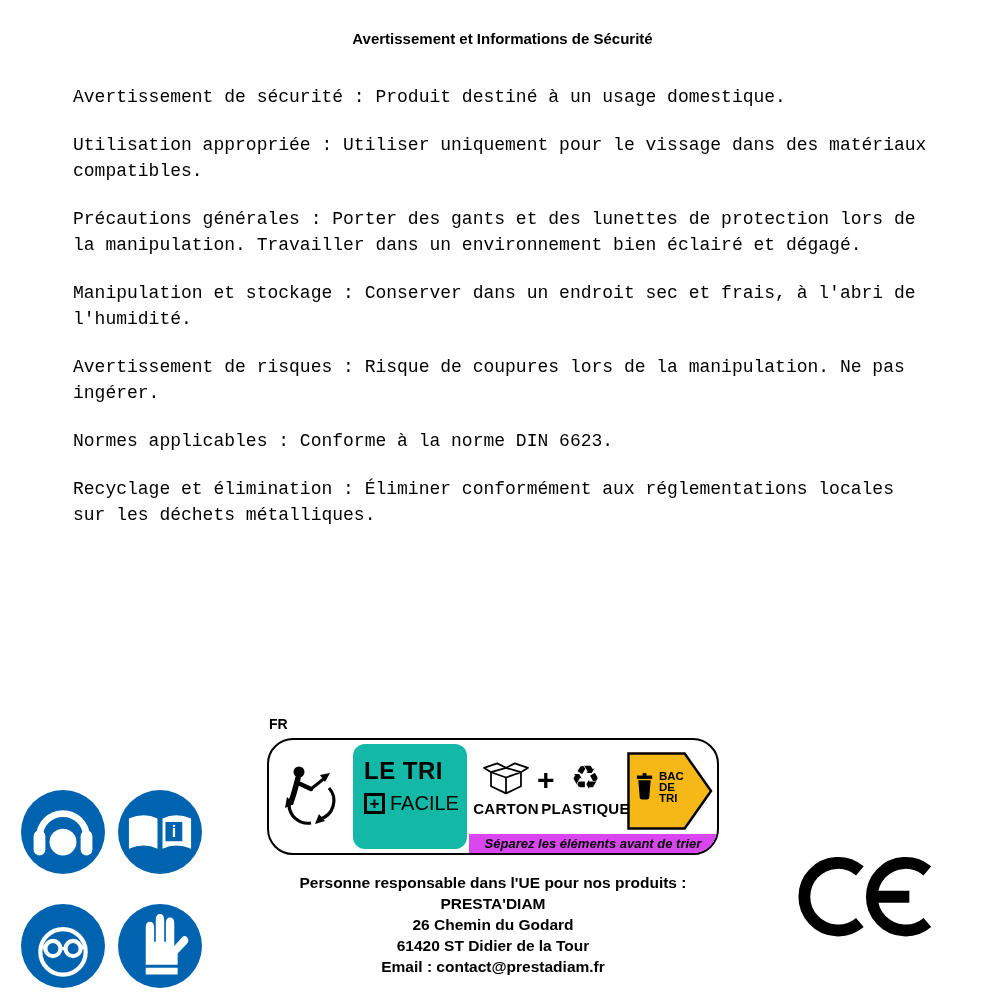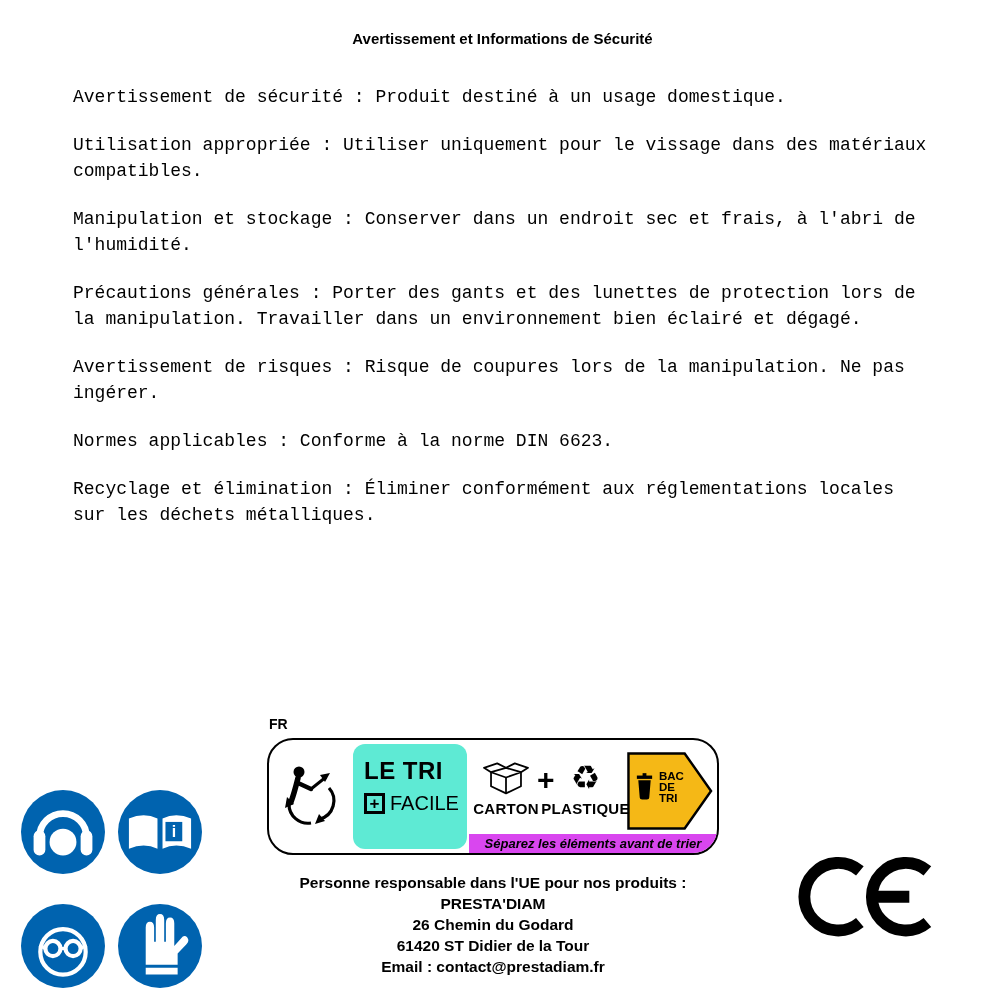--- a/index.html
+++ b/index.html
@@ -36,21 +36,21 @@
   .fr-label { position:absolute; left:269px; top:716px; font-size:14px; font-weight:bold; }
   .banner {
     position:absolute; left:267px; top:738px; width:452px; height:117px;
     border:2.5px solid #000; border-radius:26px; background:#fff;
     display:flex; overflow:hidden;
   }
   .triman { width:82px; display:flex; align-items:center; justify-content:center; }
   .triman svg { width:64px; height:68px; }
   .tri-block {
     margin:4px 2px; width:114px; border-radius:12px;
-    background:#5eead4; padding:13px 0 0 11px;
+    background:#14b8a6; padding:13px 0 0 11px;
   }
   .tri-line1 { font-size:24px; font-weight:bold; letter-spacing:0.5px; }
   .tri-line2 { display:flex; align-items:center; gap:5px; margin-top:7px; }
   .plus-box {
     width:21px; height:21px; border:3px solid #000;
     display:flex; align-items:center; justify-content:center;
     font-weight:bold; font-size:17px; line-height:1;
   }
   .tri-facile { font-size:20px; font-weight:normal; }
 
@@ -90,22 +90,22 @@
 </head>
 <body>
 
 <div class="sheet">
 
   <div class="title">Avertissement et Informations de Sécurité</div>
 
   <div class="paragraphs">
     <p>Avertissement de sécurité : Produit destiné à un usage domestique.</p>
     <p>Utilisation appropriée : Utiliser uniquement pour le vissage dans des matériaux compatibles.</p>
+    <p>Précautions générales : Porter des gants et des lunettes de protection lors de la manipulation. Travailler dans un environnement bien éclairé et dégagé.</p>
     <p>Manipulation et stockage : Conserver dans un endroit sec et frais, à l'abri de l'humidité.</p>
-    <p>Précautions générales : Porter des gants et des lunettes de protection lors de la manipulation. Travailler dans un environnement bien éclairé et dégagé.</p>
     <p>Avertissement de risques : Risque de coupures lors de la manipulation. Ne pas ingérer.</p>
     <p>Normes applicables : Conforme à la norme DIN 6623.</p>
     <p>Recyclage et élimination : Éliminer conformément aux réglementations locales sur les déchets métalliques.</p>
   </div>
 
   <div class="picto-grid">
 
     <svg class="picto" viewBox="0 0 100 100">
       <circle cx="50" cy="50" r="50" fill="#0063AF"></circle>
       <path d="M22 56 A28 28 0 0 1 78 56" stroke="#fff" stroke-width="8" fill="none"></path>

